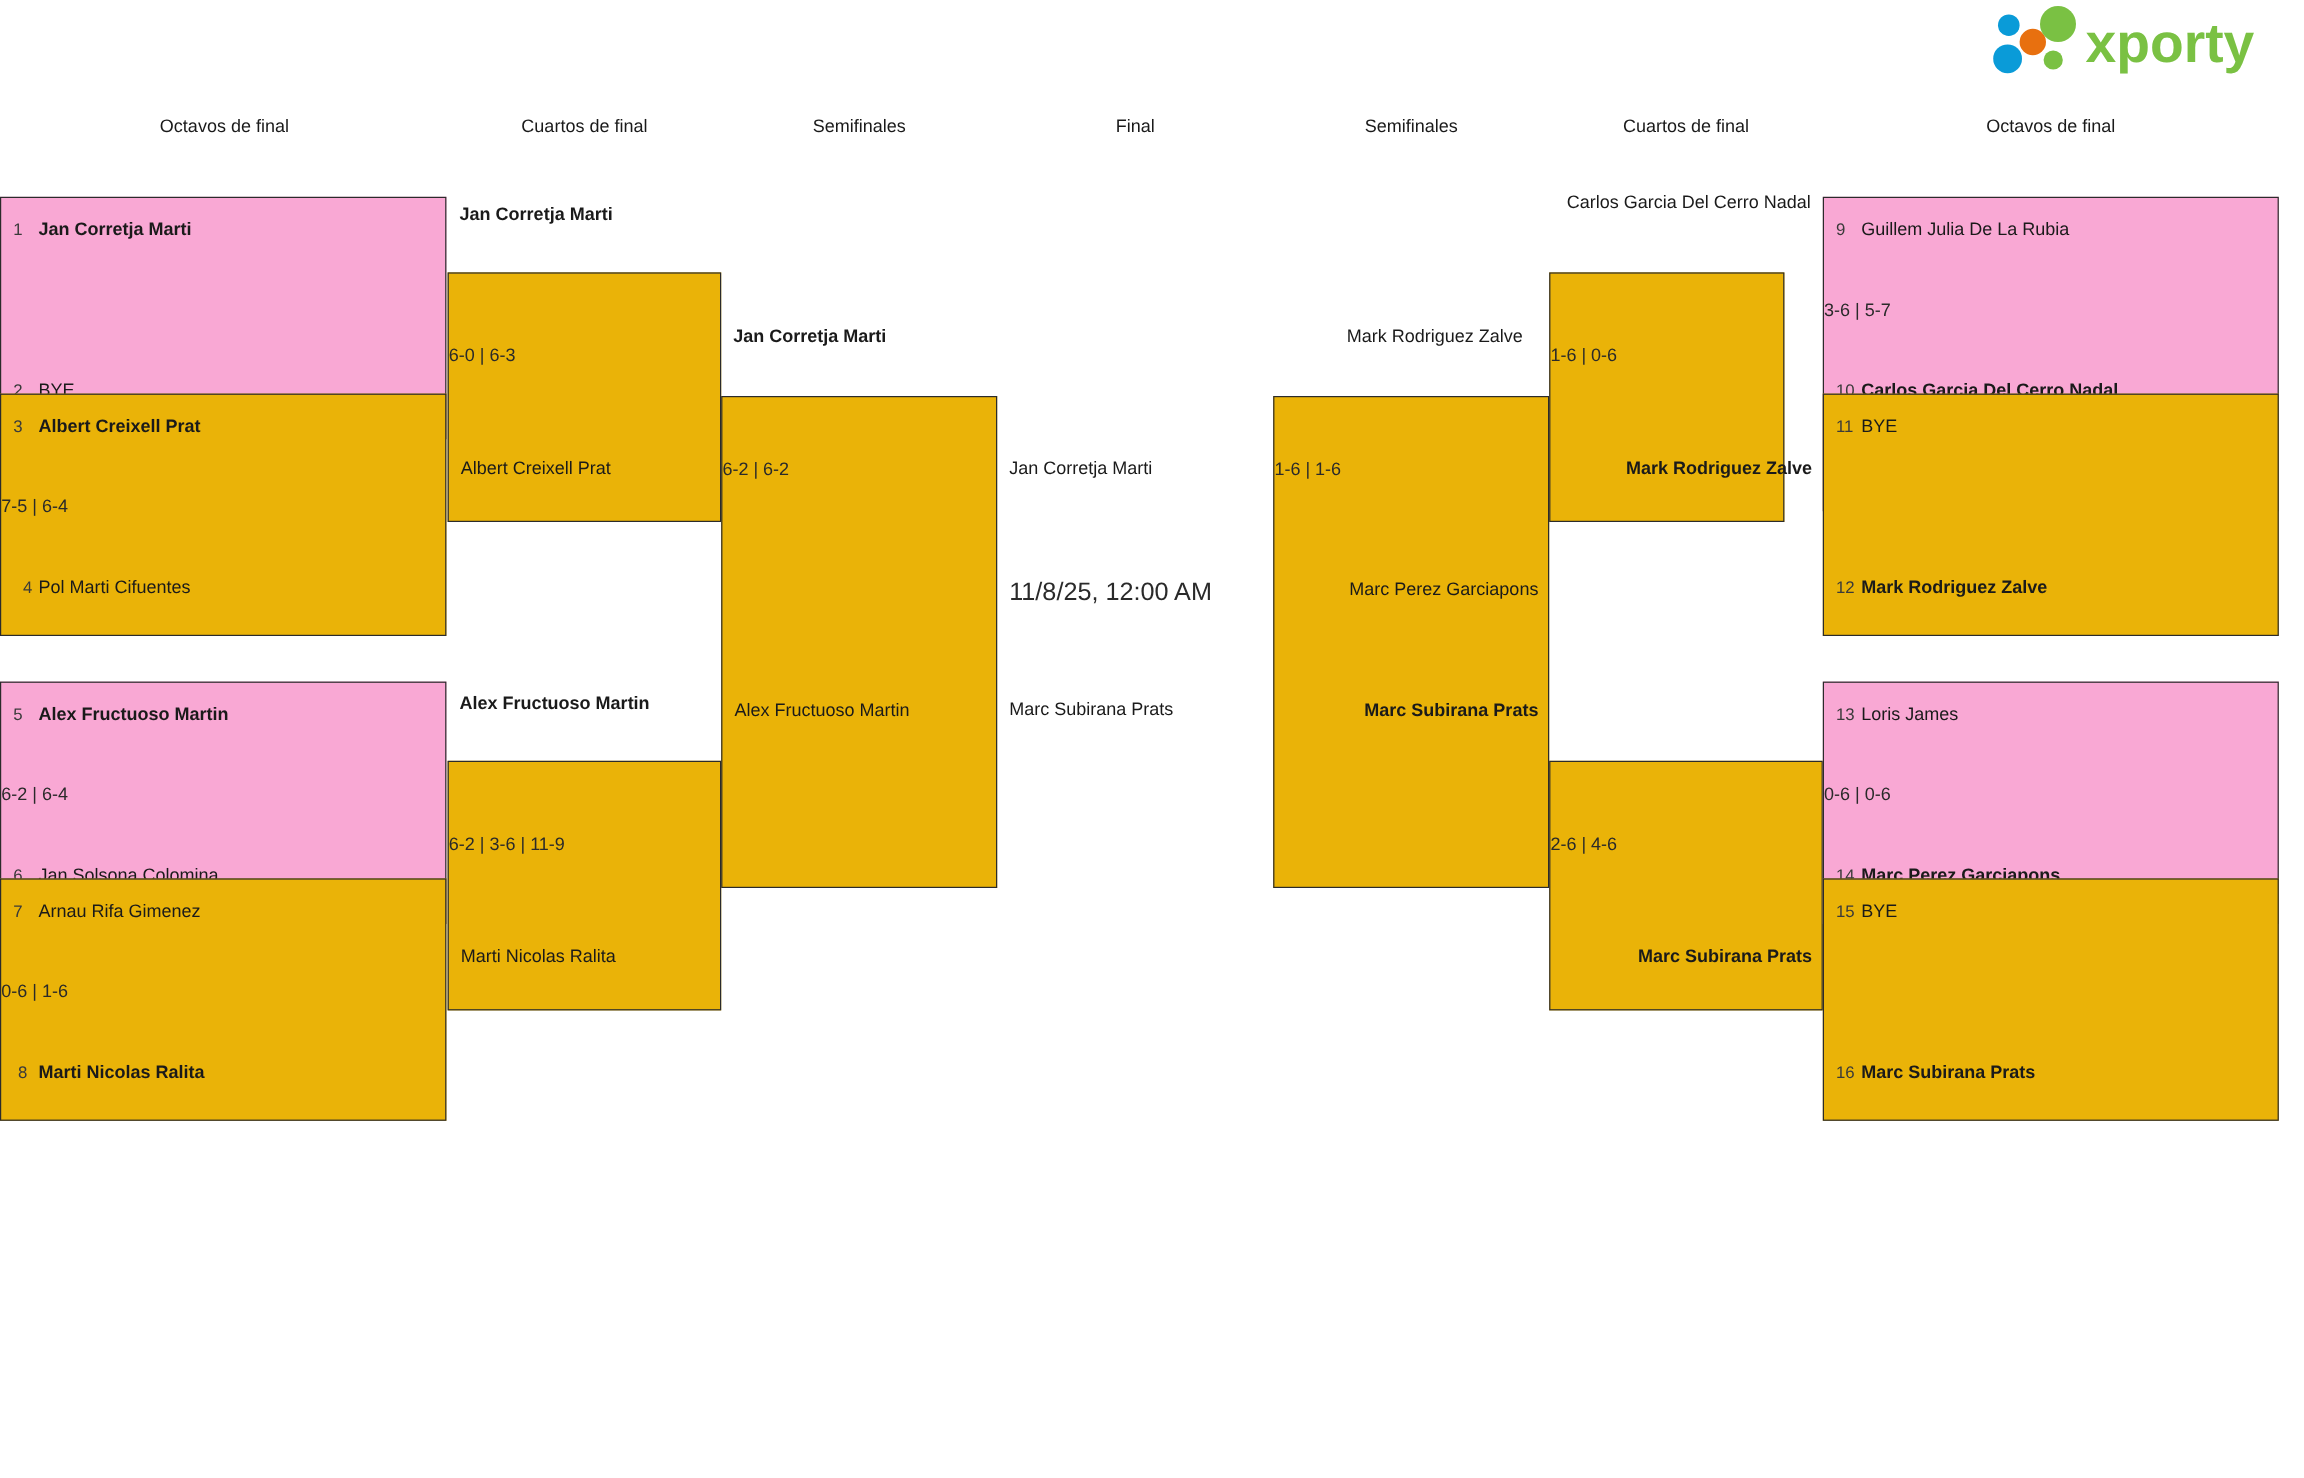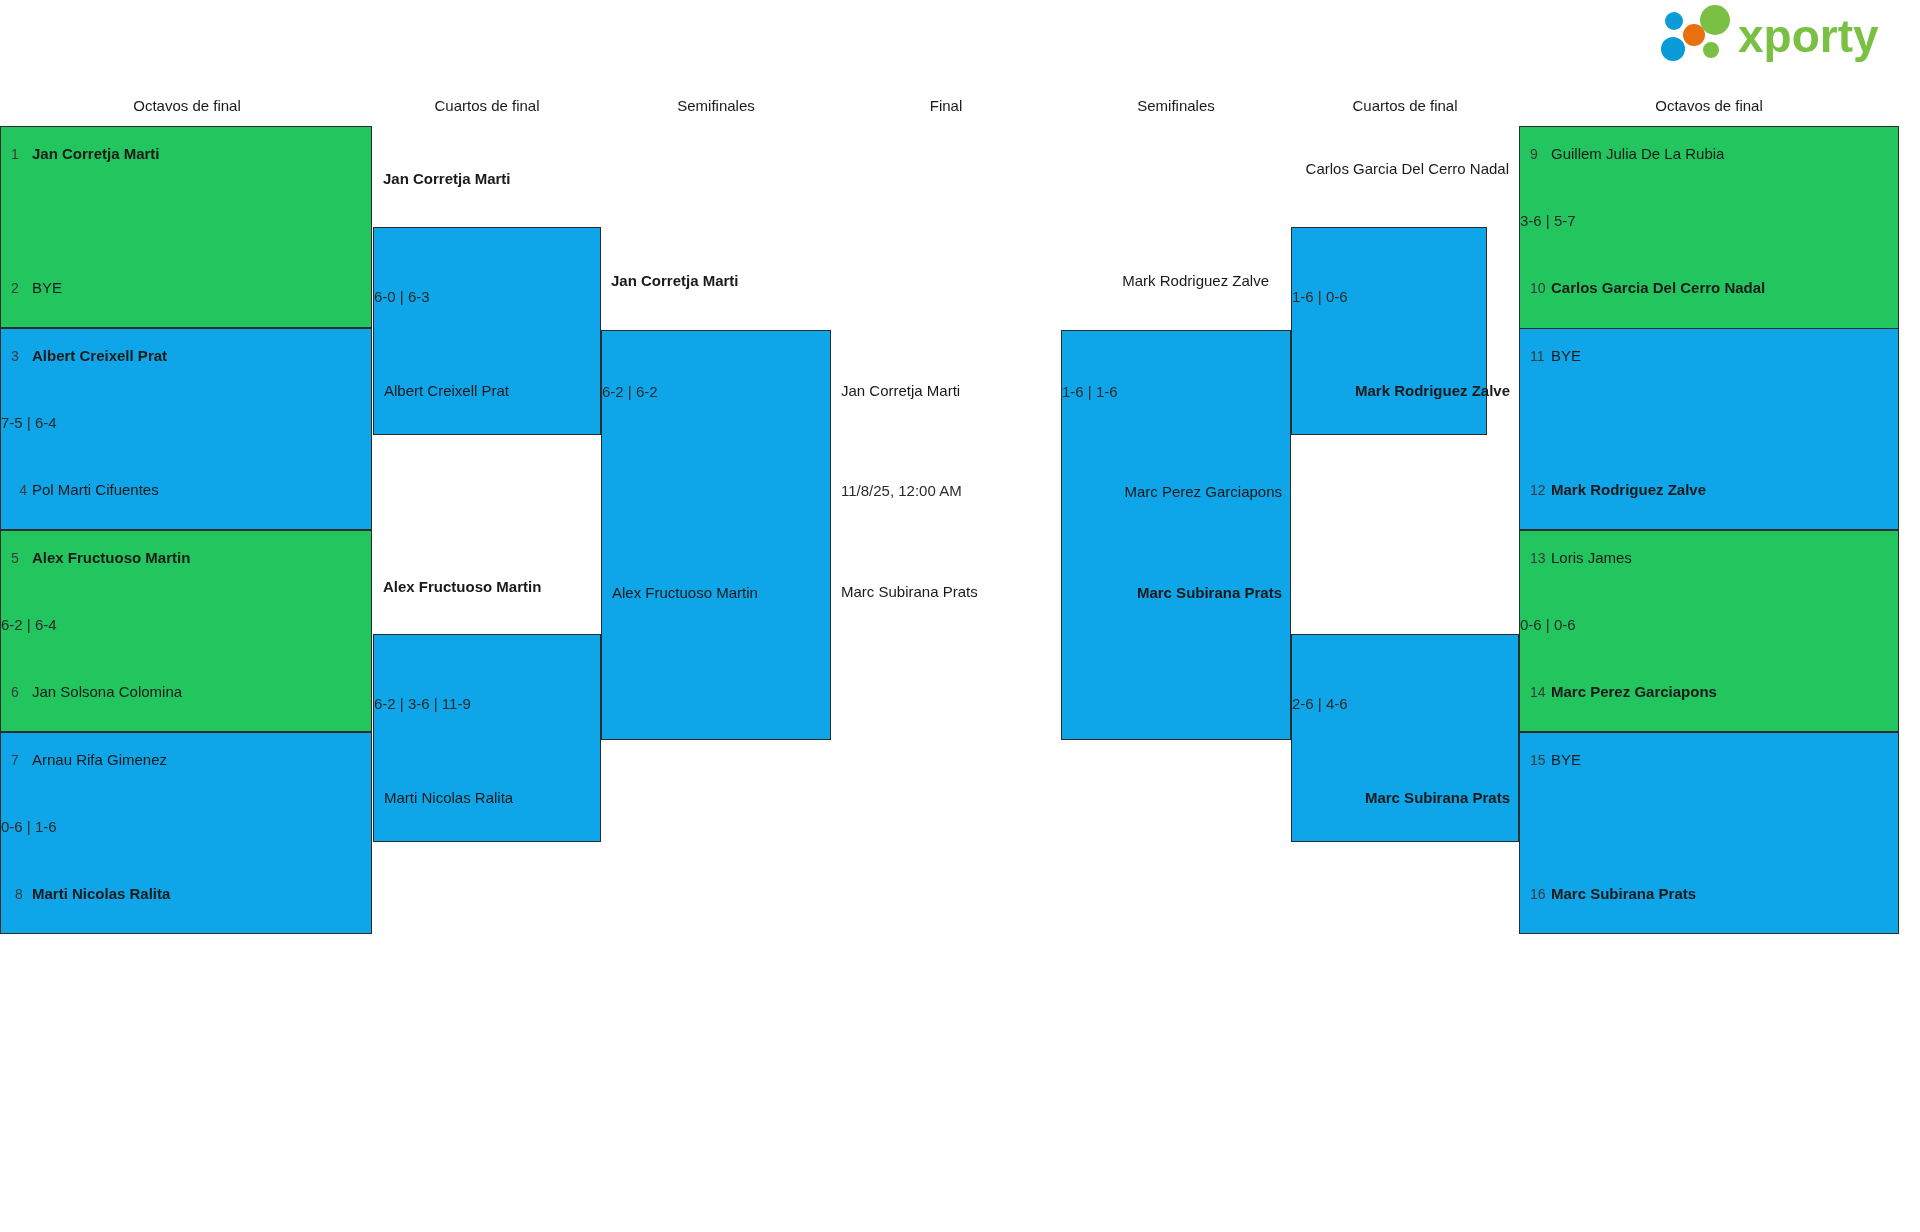--- a/index.html
+++ b/index.html
@@ -54,23 +54,23 @@
     color: #1a1a1a;
     text-align: center;
     white-space: nowrap;
   }
 
   
   .box {
     position: absolute;
     box-sizing: border-box;
     border: 1px solid #2b2b2b;
-    background: #0ea5e9;
-  }
-  .box.shaded { background: #22c55e; }
+    background: #eab308;
+  }
+  .box.shaded { background: #f9a8d4; margin-top: 38px; }
   .box.noborder { border: none; background: transparent; }
 
   
   .player {
     position: absolute;
     left: 10px;
     font-size: 15px;
     white-space: nowrap;
     color: #1a1a1a;
   }
@@ -95,21 +95,21 @@
   .adv-name {
     position: absolute;
     font-size: 15px;
     white-space: nowrap;
     color: #1a1a1a;
   }
   .adv-name.winner { font-weight: bold; }
 
   .meta-date {
     position: absolute;
-    font-size: 15px;
+    font-size: 21px;
     color: #2a2a2a;
     white-space: nowrap;
   }
 
   
   .clip-right-sf {
     position: absolute;
     overflow: hidden;
   }
 </style>

